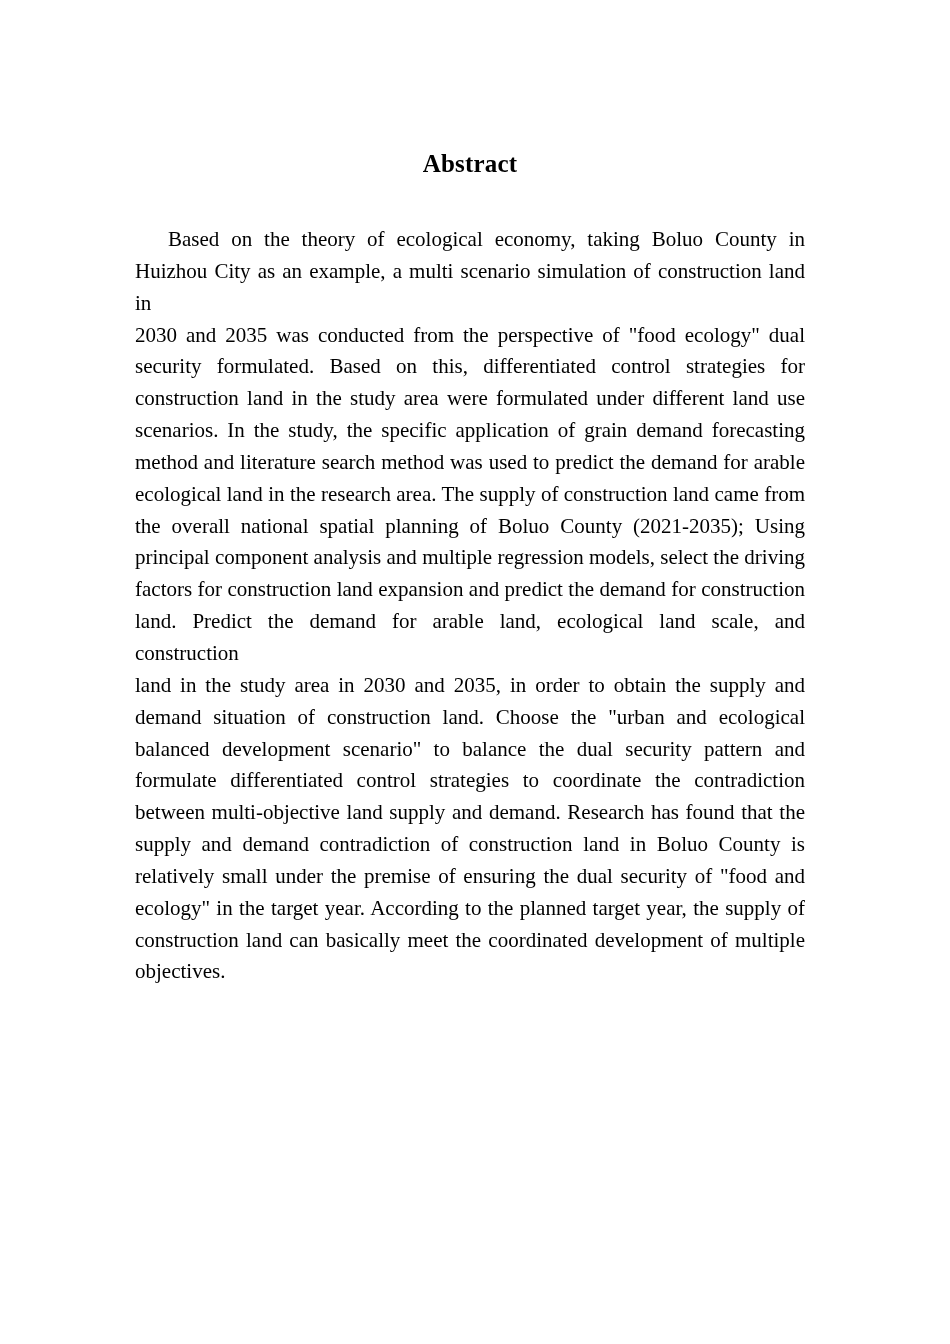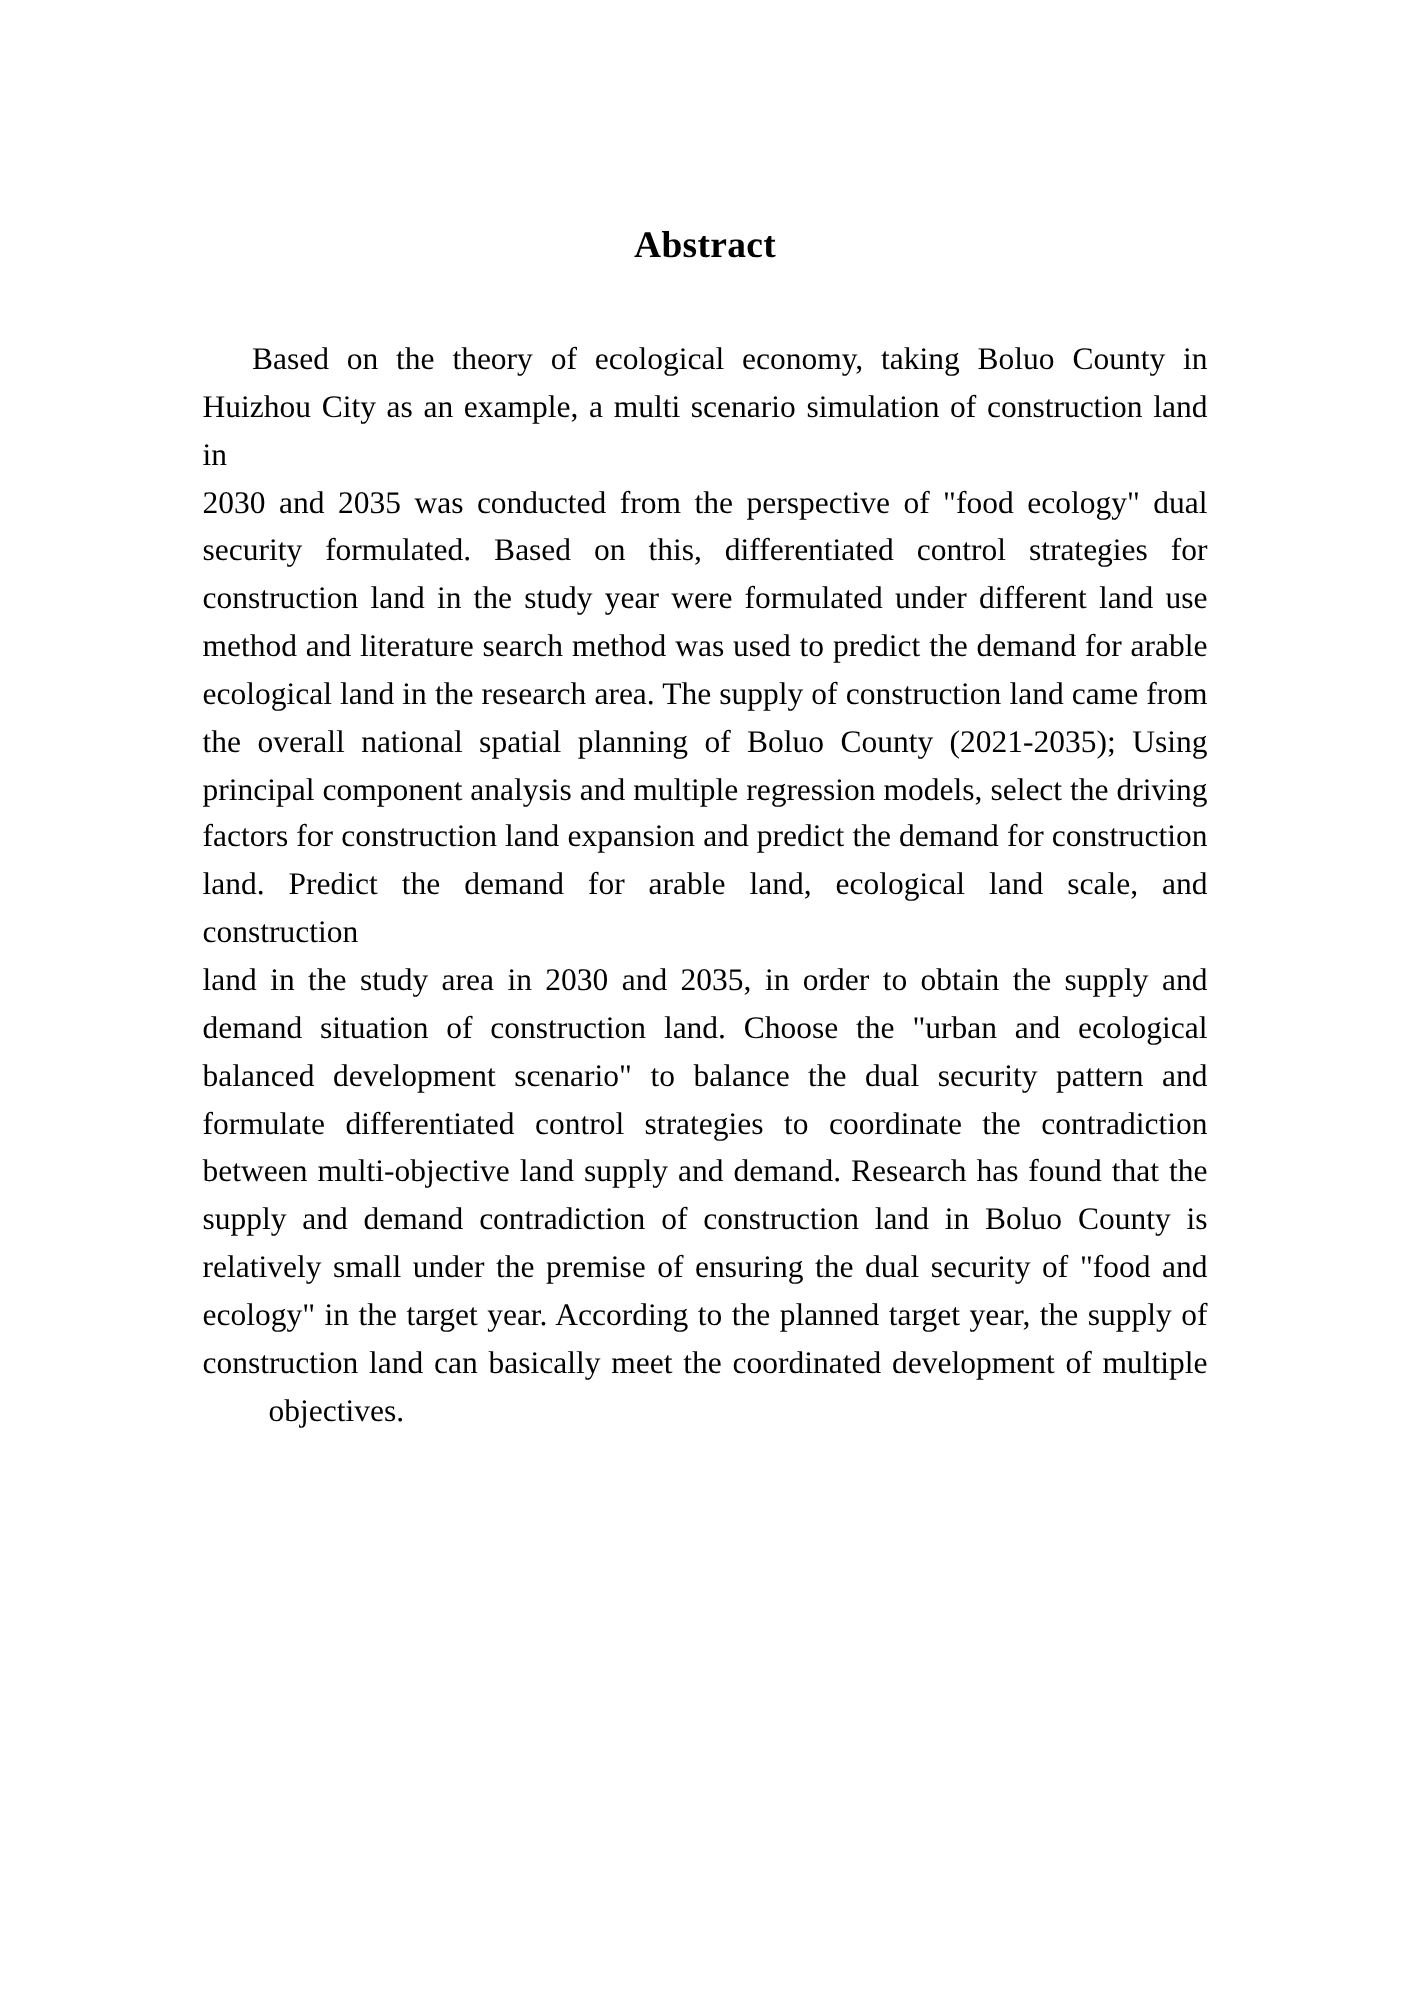--- a/index.html
+++ b/index.html
@@ -34,42 +34,42 @@
     text-align: justify;
     text-align-last: justify;
     text-justify: inter-word;
     white-space: normal;
   }
   .pline-first {
     text-indent: 33px;
   }
   .pline-last {
     text-align-last: left;
-    margin-left: 44px;
   }
   .kw-label {
     font-weight: 700;
   }
   .kwline-2 {
     text-align-last: left;
     word-spacing: 5px;
   }
 </style>
 </head>
 <body>
 
 <main class="page">
   <h1 class="title">Abstract</h1>
 
   <section class="para">
     <div class="pline pline-first">Based on the theory of ecological economy, taking Boluo County in</div>
     <div class="pline">Huizhou City as an example, a multi scenario simulation of construction land in</div>
     <div class="pline">2030 and 2035 was conducted from the perspective of "food ecology" dual</div>
     <div class="pline">security formulated. Based on this, differentiated control strategies for</div>
-    <div class="pline">construction land in the study year were formulated under different land use</div>
+    <div class="pline">construction land in the study area were formulated under different land use</div>
+    <div class="pline">scenarios. In the study, the specific application of grain demand forecasting</div>
     <div class="pline">method and literature search method was used to predict the demand for arable</div>
     <div class="pline">ecological land in the research area. The supply of construction land came from</div>
     <div class="pline">the overall national spatial planning of Boluo County (2021-2035); Using</div>
     <div class="pline">principal component analysis and multiple regression models, select the driving</div>
     <div class="pline">factors for construction land expansion and predict the demand for construction</div>
     <div class="pline">land. Predict the demand for arable land, ecological land scale, and construction</div>
     <div class="pline">land in the study area in 2030 and 2035, in order to obtain the supply and</div>
     <div class="pline">demand situation of construction land. Choose the "urban and ecological</div>
     <div class="pline">balanced development scenario" to balance the dual security pattern and</div>
     <div class="pline">formulate differentiated control strategies to coordinate the contradiction</div>

